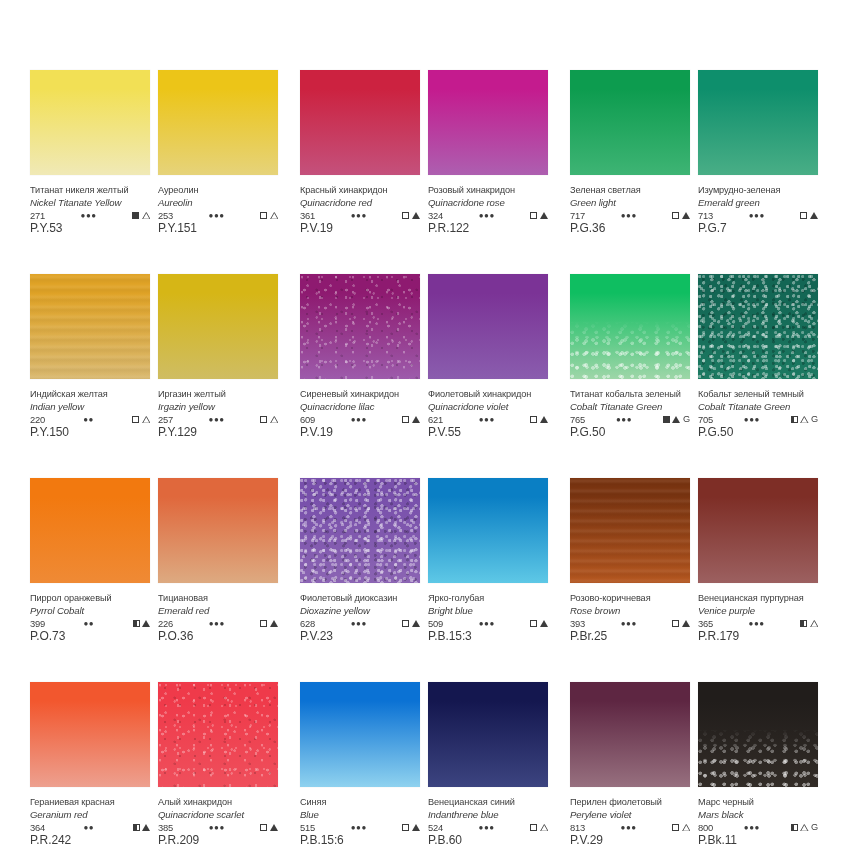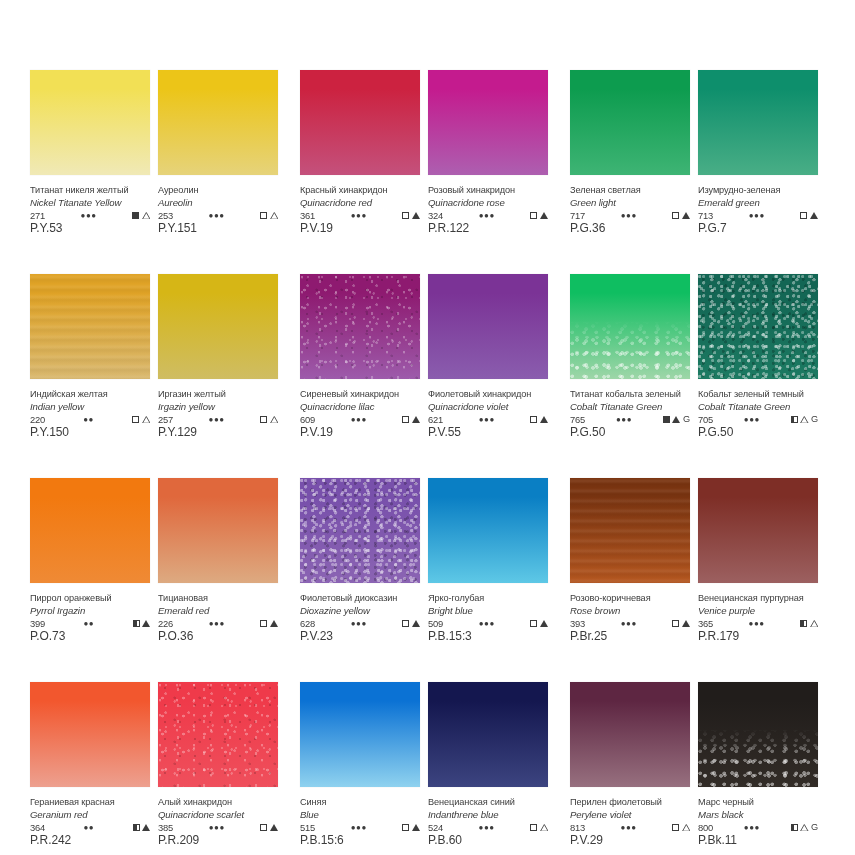--- a/index.html
+++ b/index.html
@@ -449,21 +449,21 @@
     <div class="row-spacer"></div>
     <div class="grid-row">
       <div class="group gap">
         <div class="cell">
           <div class="swatch" style="background: linear-gradient(rgb(242, 121, 15) 0%, rgb(242, 121, 15) 18%, rgb(239, 138, 53) 100%);">
             <div class="grain"></div>
             <div class="streaks"></div>
           </div>
           <div class="info">
             <div class="name-ru">Пиррол оранжевый</div>
-            <div class="name-en">Pyrrol Irgazin</div>
+            <div class="name-en">Pyrrol Cobalt</div>
             <div class="codeline">
               <span class="num">399</span>
               <span class="dots">●●</span>
               <span class="sym">
                 <span class="gl sq half"></span>
                 <span class="gl tri"></span>
               </span>
             </div>
             <div class="pigment">P.O.73</div>
           </div>

